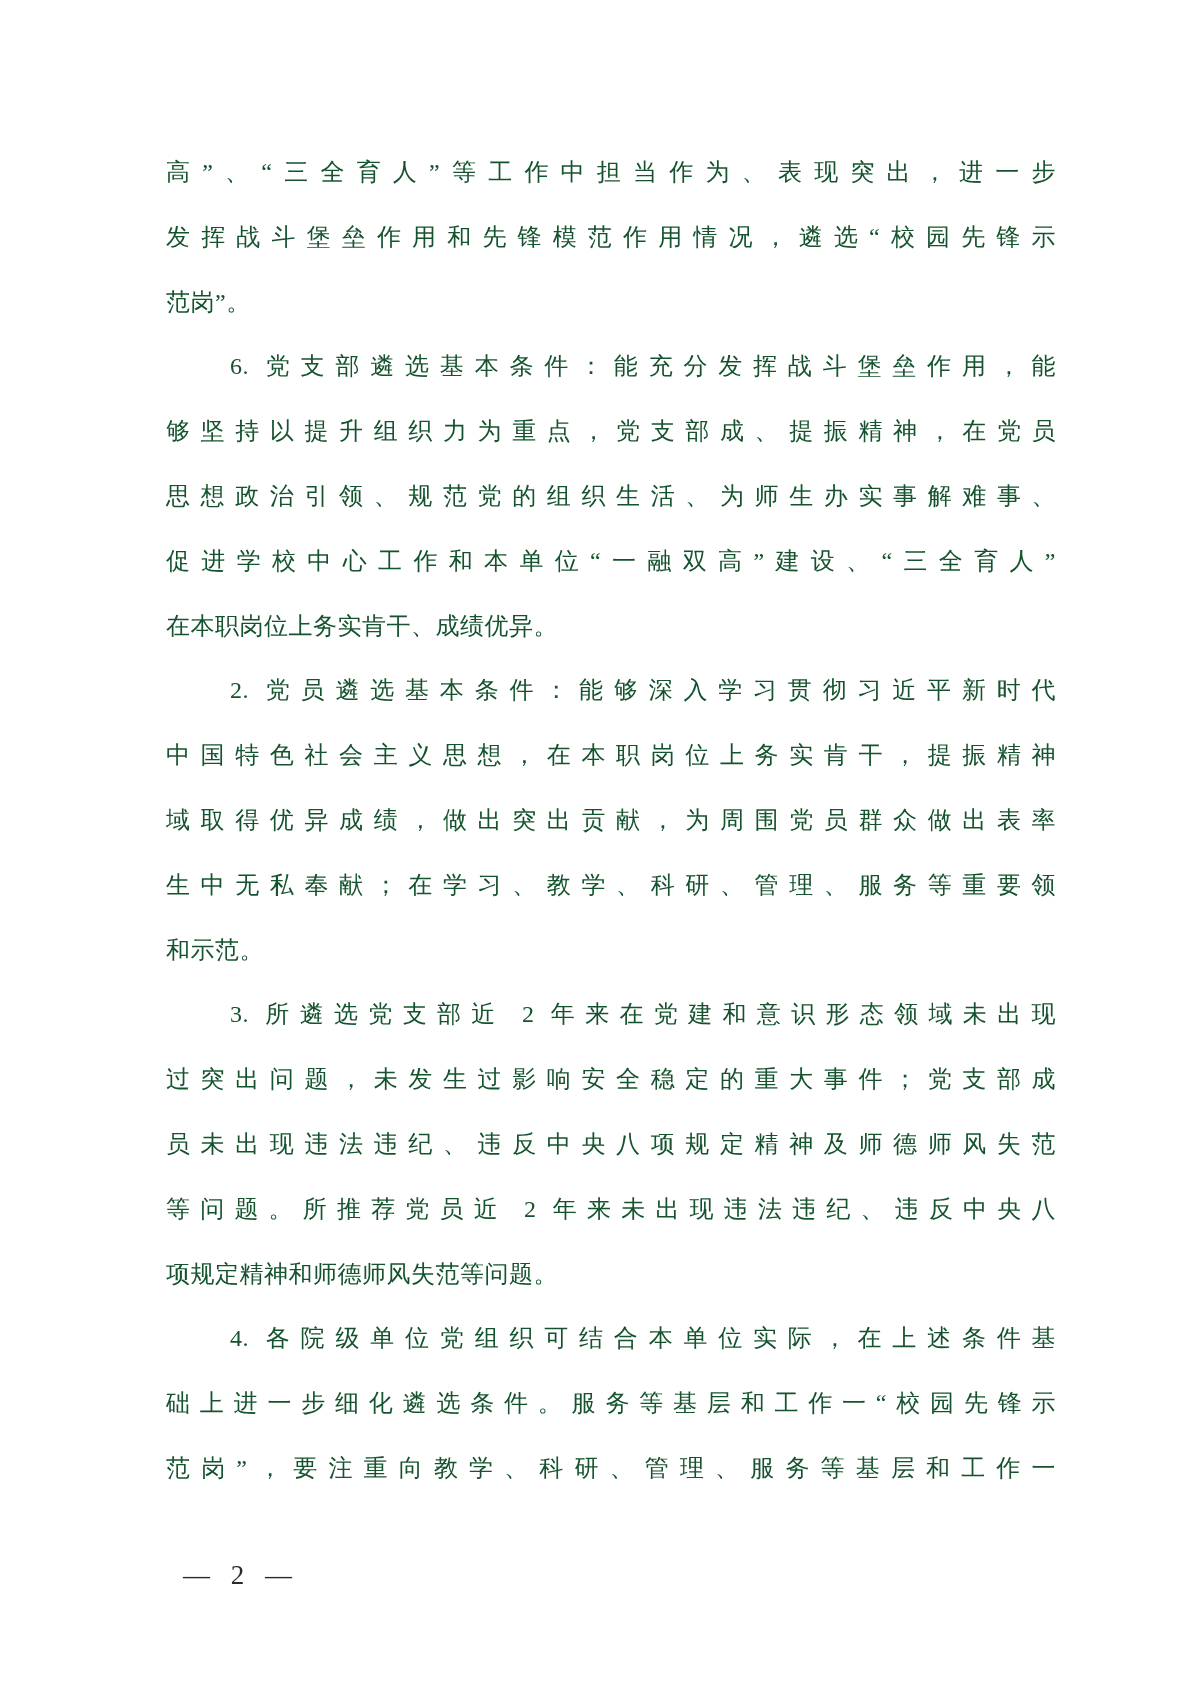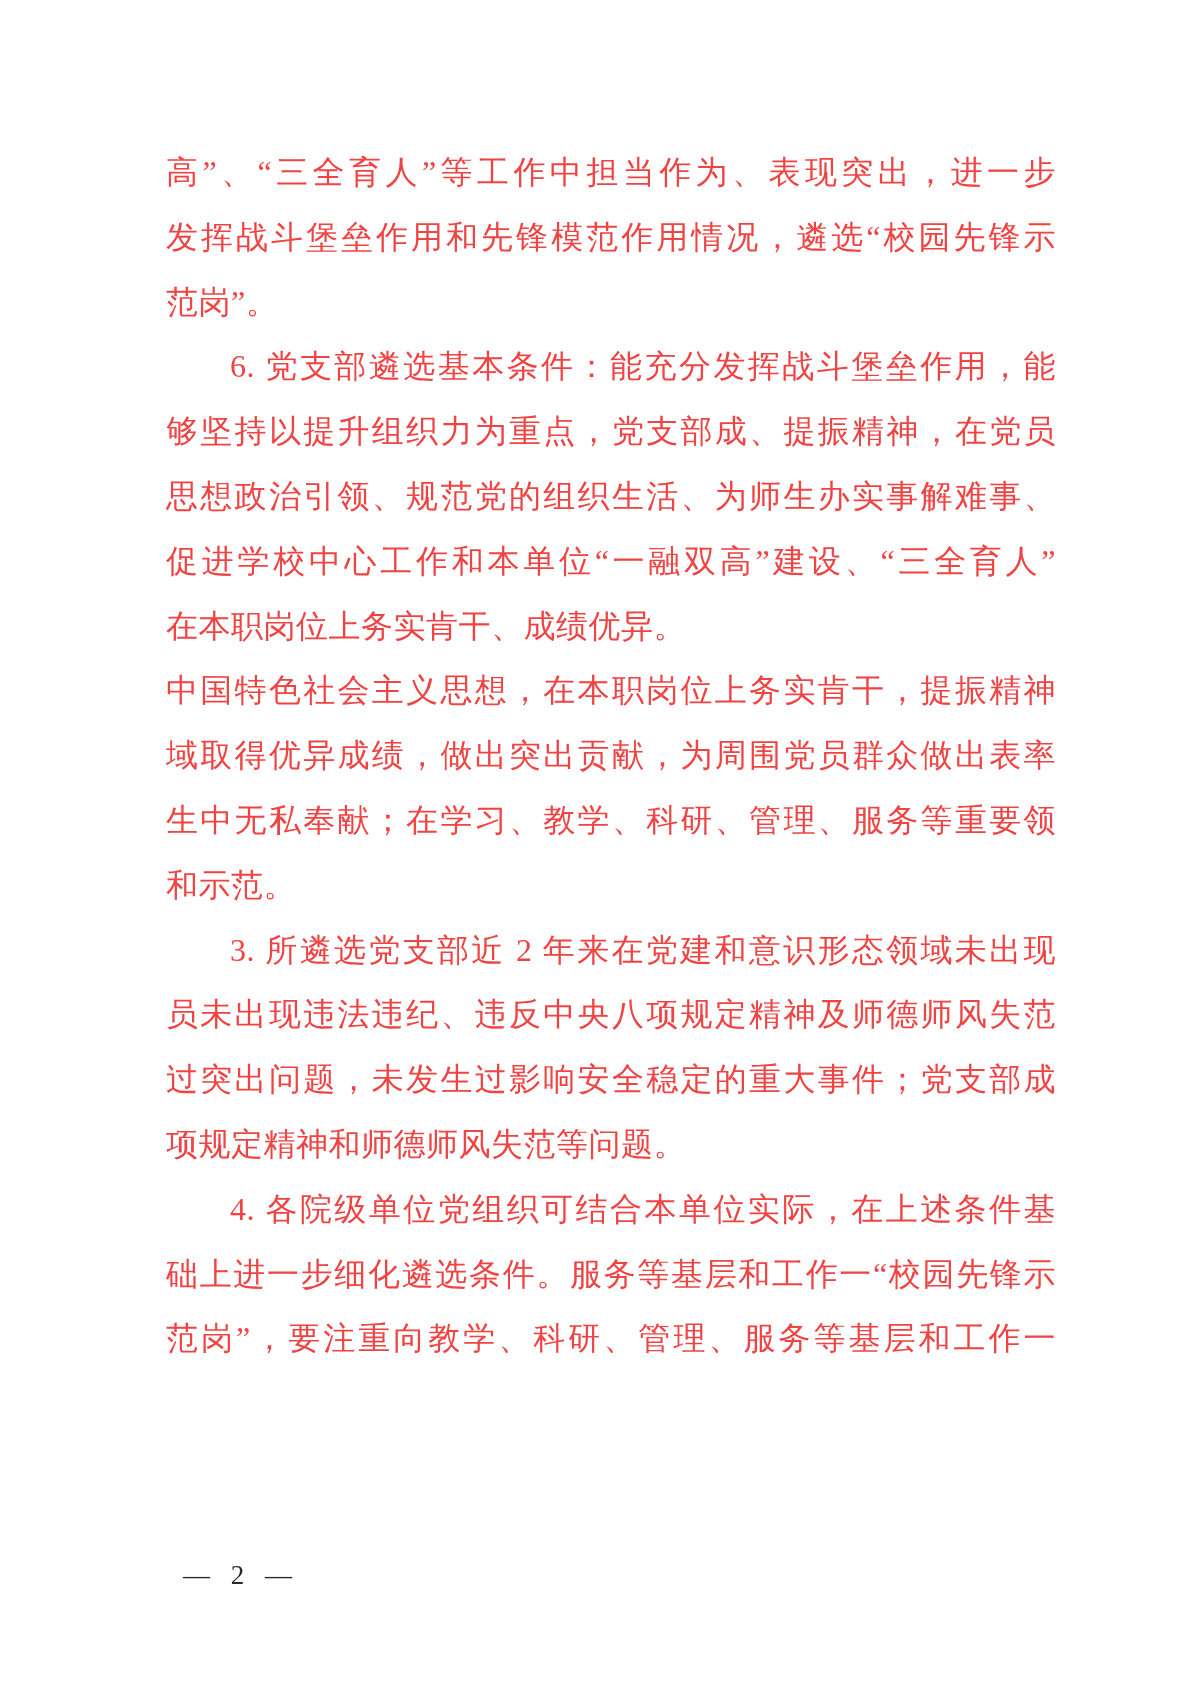--- a/index.html
+++ b/index.html
@@ -15,23 +15,23 @@
     overflow: hidden;
     font-family: "Liberation Serif", "DejaVu Serif", serif;
   }
   .content {
     position: absolute;
     left: 166px;
     top: 140px;
     width: 890px;
   }
   .line {
-    font-size: 32px;
+    font-size: 24px;
     line-height: 64.8px;
-    color: #ef4444;
+    color: #14532d;
     text-align: justify;
     text-align-last: justify;
     letter-spacing: 0.5px;
   }
   .line.end {
     text-align-last: left;
   }
   .line.indent {
     text-indent: 64px;
   }
@@ -51,26 +51,28 @@
 <div class="page">
   <div class="content">
     <div class="line">高”、“三全育人”等工作中担当作为、表现突出，进一步</div>
     <div class="line">发挥战斗堡垒作用和先锋模范作用情况，遴选“校园先锋示</div>
     <div class="line end">范岗”。</div>
     <div class="line indent">6. 党支部遴选基本条件：能充分发挥战斗堡垒作用，能</div>
     <div class="line">够坚持以提升组织力为重点，党支部成、提振精神，在党员</div>
     <div class="line">思想政治引领、规范党的组织生活、为师生办实事解难事、</div>
     <div class="line">促进学校中心工作和本单位“一融双高”建设、“三全育人”</div>
     <div class="line end">在本职岗位上务实肯干、成绩优异。</div>
+    <div class="line indent">2. 党员遴选基本条件：能够深入学习贯彻习近平新时代</div>
     <div class="line">中国特色社会主义思想，在本职岗位上务实肯干，提振精神</div>
     <div class="line">域取得优异成绩，做出突出贡献，为周围党员群众做出表率</div>
     <div class="line">生中无私奉献；在学习、教学、科研、管理、服务等重要领</div>
     <div class="line end">和示范。</div>
     <div class="line indent">3. 所遴选党支部近 2 年来在党建和意识形态领域未出现</div>
+    <div class="line">过突出问题，未发生过影响安全稳定的重大事件；党支部成</div>
     <div class="line">员未出现违法违纪、违反中央八项规定精神及师德师风失范</div>
-    <div class="line">过突出问题，未发生过影响安全稳定的重大事件；党支部成</div>
+    <div class="line">等问题。所推荐党员近 2 年来未出现违法违纪、违反中央八</div>
     <div class="line end">项规定精神和师德师风失范等问题。</div>
     <div class="line indent">4. 各院级单位党组织可结合本单位实际，在上述条件基</div>
     <div class="line">础上进一步细化遴选条件。服务等基层和工作一“校园先锋示</div>
     <div class="line">范岗”，要注重向教学、科研、管理、服务等基层和工作一</div>
   </div>
   <div class="pagenum">— 2 —</div>
 </div>
 
 </body></html>

